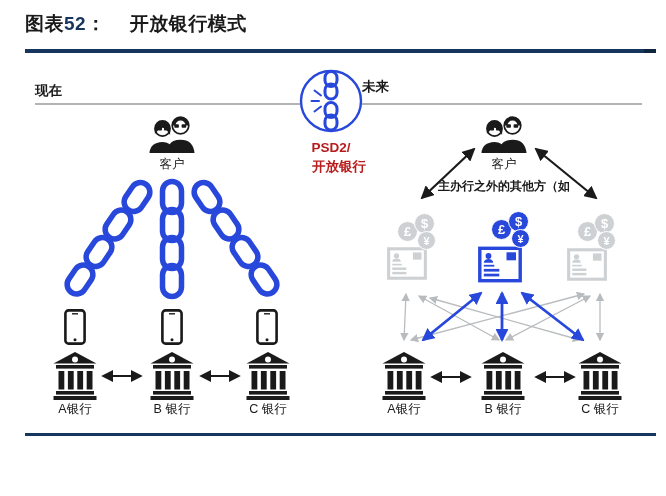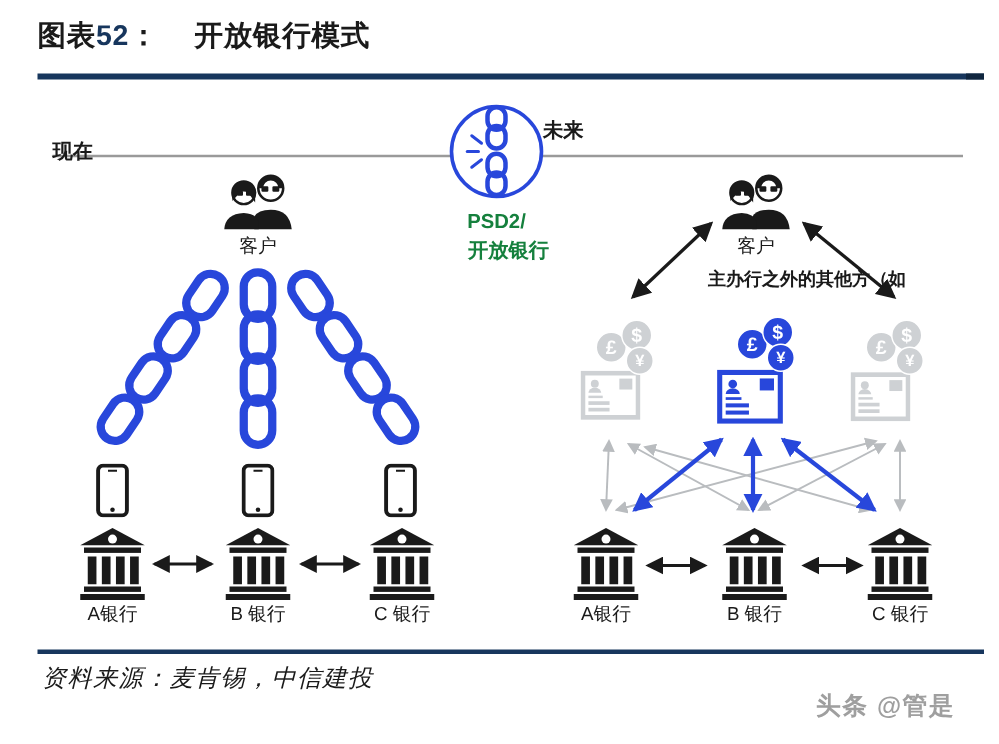--- a/index.html
+++ b/index.html
@@ -10,22 +10,22 @@
   .title-row{position:absolute;left:25px;top:11px;font-size:19px;font-weight:bold;letter-spacing:.5px;}
   .title-row .num{color:#17365D;}
   .title-row .title-text{margin-left:24px;}
   .rule{position:absolute;left:25px;width:635px;background:#17365D;}
   .rule-top{top:49px;height:4px;}
   .rule-bottom{top:433px;height:3px;}
   .rule-cap{position:absolute;right:0;top:0;width:16px;height:100%;background:#10263f;}
   
   .sec-label{font-size:13.5px;font-weight:bold;}
   .lbl{font-size:12.5px;text-align:center;}
-  .psd2{width:70px;left:296px;text-align:center;color:#15803d;font-weight:bold;font-size:13.5px;}
-  .note{font-weight:bold;font-size:12px;text-align:right;line-height:15px;}
+  .psd2{width:70px;left:296px;text-align:center;color:#b91c1c;font-weight:bold;font-size:13.5px;}
+  .note{font-weight:bold;font-size:12px;text-align:center;line-height:15px;}
   
   .coin{position:absolute;border-radius:50%;color:#fff;display:flex;align-items:center;justify-content:center;
         font-weight:bold;border:1.5px solid #fff;box-sizing:border-box;}
   .coin-gray{background:#ced1d4;}
   .coin-blue{background:#2847DB;}
   .coin-l{left:1px;top:8px;width:21px;height:21px;font-size:13px;z-index:1;}
   .coin-d{left:18px;top:0;width:21px;height:21px;font-size:13px;z-index:2;}
   .coin-y{left:21px;top:18px;width:19px;height:19px;font-size:11px;z-index:3;}
   .cluster{position:absolute;width:42px;height:40px;}
   
@@ -193,21 +193,21 @@
     <use href="#bank" x="382" y="352" width="44" height="48"></use>
     <use href="#bank" x="481" y="352" width="44" height="48"></use>
     <use href="#bank" x="578" y="352" width="44" height="48"></use>
 
     <g stroke="#1a1a1a" stroke-width="2">
       <line x1="432" y1="377" x2="470" y2="377" marker-start="url(#mk-b)" marker-end="url(#mk-b)"></line>
       <line x1="536" y1="377" x2="574" y2="377" marker-start="url(#mk-b)" marker-end="url(#mk-b)"></line>
     </g>
   </svg>
 
-  <div class="abs sec-label" style="left:35px;top:92px;">现在</div>
+  <div class="abs sec-label" style="left:35px;top:82px;">现在</div>
   <div class="abs sec-label" style="left:362px;top:78px;">未来</div>
 
   <div class="abs psd2" style="top:140px;">PSD2/</div>
   <div class="abs psd2" style="top:158px;text-align:right;">开放银行</div>
 
   <div class="abs lbl" style="left:142px;top:156px;width:60px;">客户</div>
   <div class="abs lbl" style="left:474px;top:156px;width:60px;">客户</div>
 
   <div class="abs note" style="left:404px;top:179px;width:200px;">主办行之外的其他方（如</div>
 
@@ -228,16 +228,14 @@
   </div>
 
   <div class="abs lbl" style="left:45px;top:401px;width:60px;">A银行</div>
   <div class="abs lbl" style="left:142px;top:401px;width:60px;">B 银行</div>
   <div class="abs lbl" style="left:238px;top:401px;width:60px;">C 银行</div>
   <div class="abs lbl" style="left:374px;top:401px;width:60px;">A银行</div>
   <div class="abs lbl" style="left:473px;top:401px;width:60px;">B 银行</div>
   <div class="abs lbl" style="left:570px;top:401px;width:60px;">C 银行</div>
 
   <div class="rule rule-bottom"></div>
-  <div class="source">资料来源：麦肯锡，中信建投</div>
-  <div class="watermark">头条 @管是</div>
 
 </div>
 
 </body></html>

